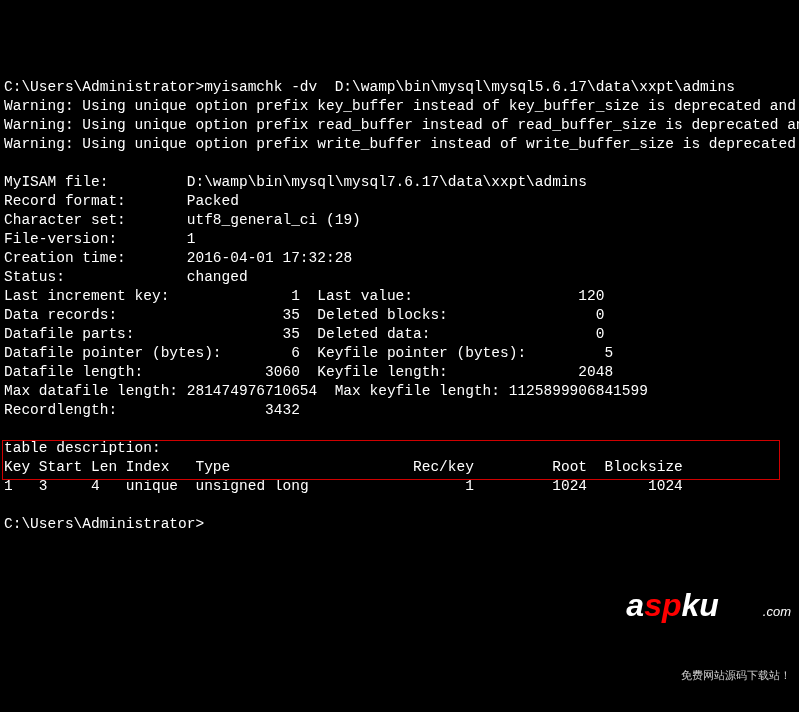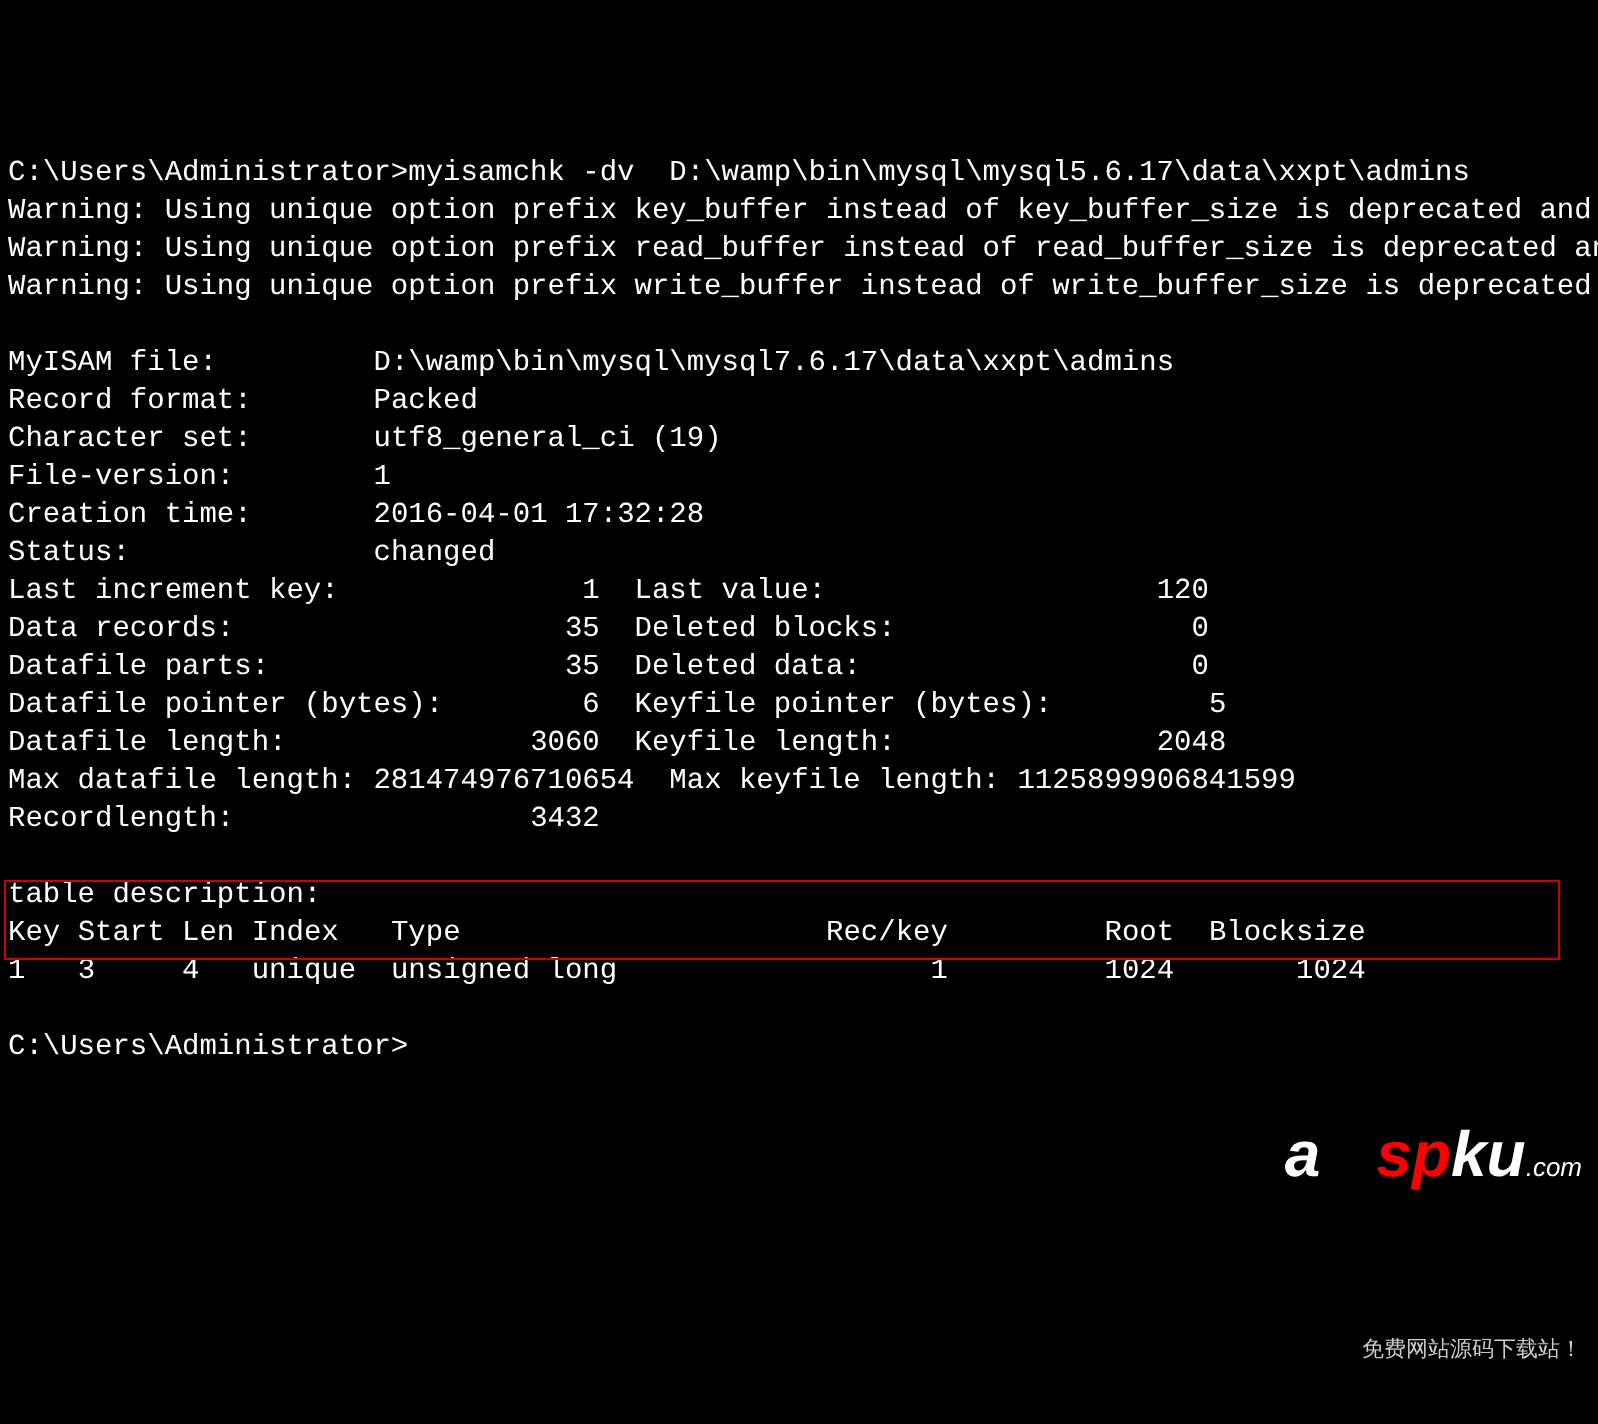--- a/index.html
+++ b/index.html
@@ -40,38 +40,37 @@
       font-style: italic;
       font-weight: bold;
       font-size: 32px;
       line-height: 32px;
     }
     .watermark-main .a {
       color: #fff;
     }
     .watermark-main .sp {
       color: #ff0000;
-      margin-left: 28px;
     }
     .watermark-main .ku {
       color: #fff;
     }
     .watermark-main .com {
       color: #fff;
       font-size: 13px;
       font-style: italic;
       font-weight: normal;
+      margin-left: 44px;
     }
     .watermark-sub {
       color: #ccc;
       font-size: 11px;
       font-family: Arial, sans-serif;
       font-weight: normal;
       font-style: normal;
-      margin-top: 28px;
     }
   </style>
 </head>
 <body>
 
 
 
 <div class="terminal"><span><span>C:\Users\Administrator&gt;</span><span>myisamchk -dv  D:\wamp\bin\mysql\mysql5.6.17\data\xxpt\admins</span></span>
 <span>Warning: Using unique option prefix key_buffer instead of key_buffer_size is deprecated and will be removed in a future release. Please use the full name instead.</span>
 <span>Warning: Using unique option prefix read_buffer instead of read_buffer_size is deprecated and will be removed in a future release. Please use the full name instead.</span>

